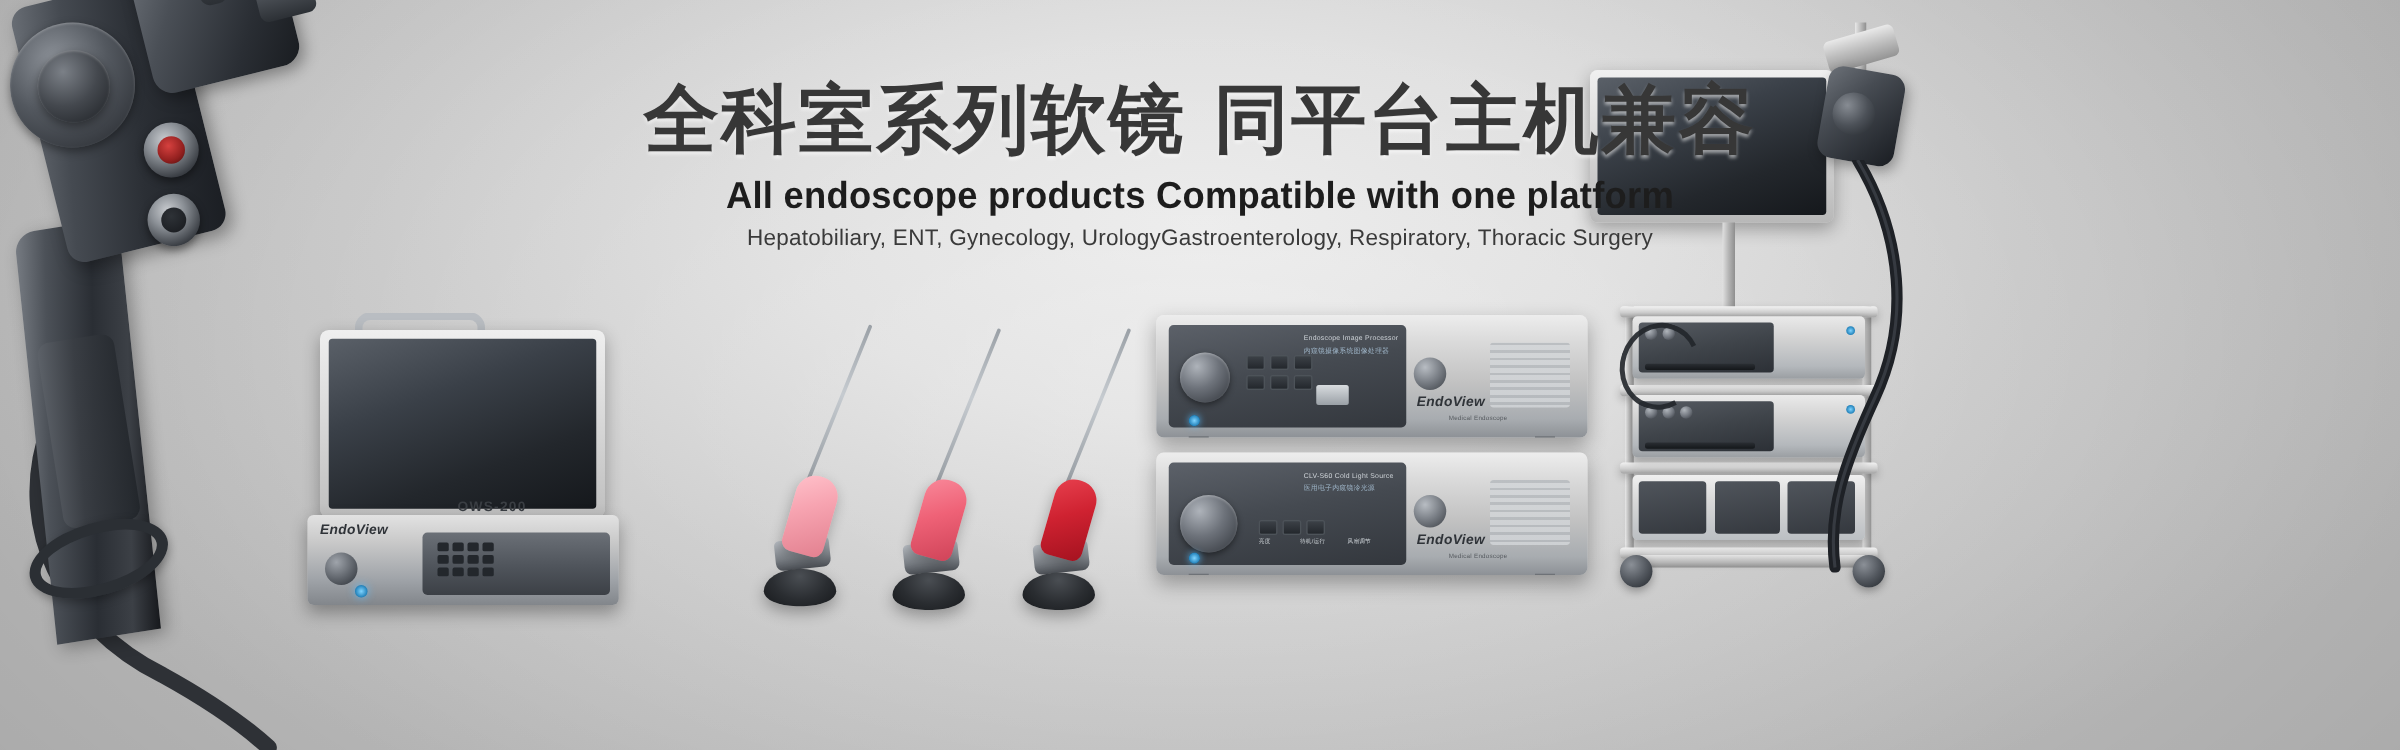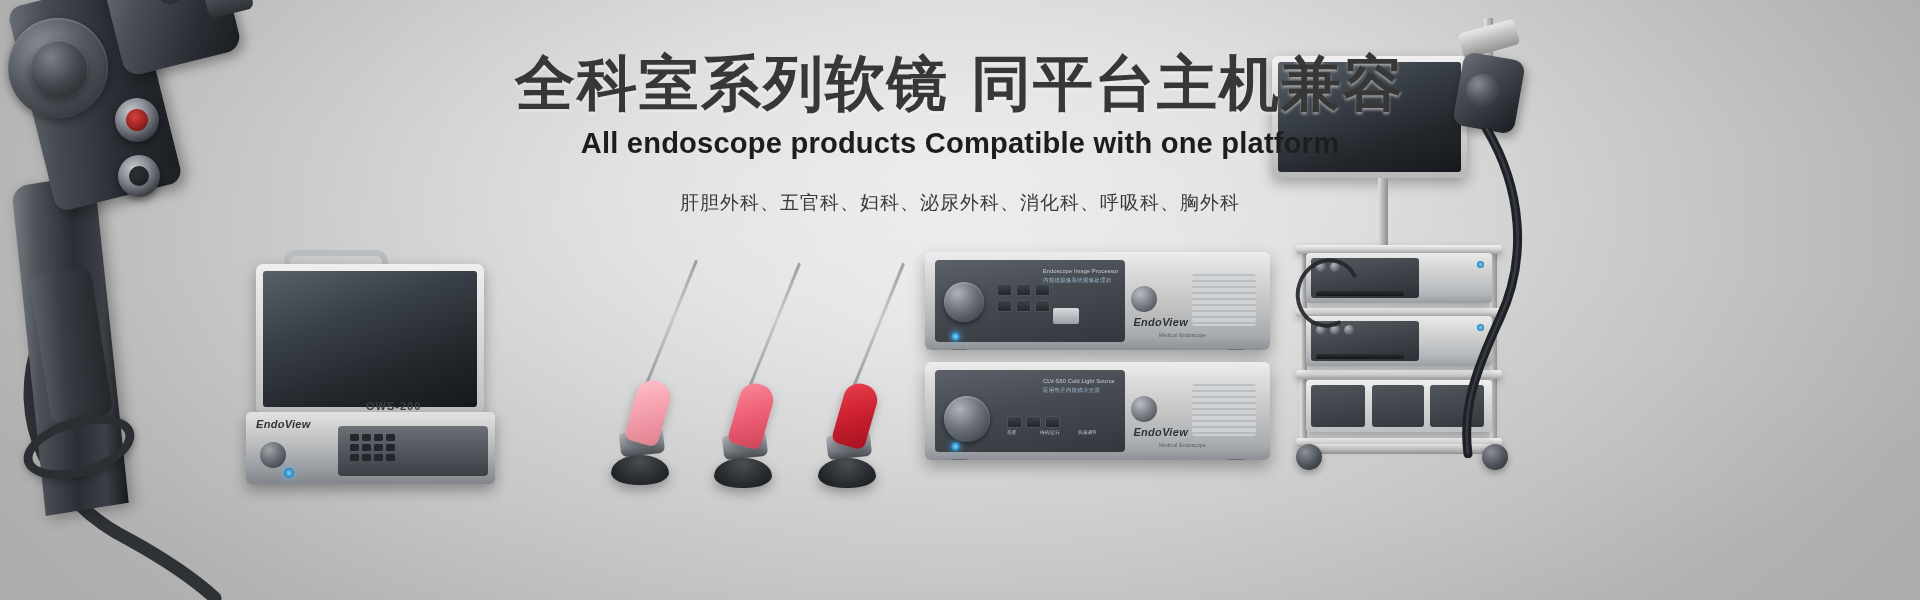--- a/index.html
+++ b/index.html
@@ -22,21 +22,21 @@
   }
 
   
   .text-block{
     position:absolute;left:0;top:52px;width:1920px;text-align:center;z-index:40;
   }
   .headline{
     font-size:60px;line-height:1.06;font-weight:700;color:#373737;
     letter-spacing:2px;
     text-shadow:0 2px 3px rgba(255,255,255,0.55), 0 1px 0 rgba(0,0,0,0.10);
-    margin:0;
+    margin:12px;
   }
   .headline .gap{display:inline-block;width:22px;}
   .subhead{
     font-size:30px;font-weight:700;color:#1d1d1d;margin:10px 0 0 0;
     letter-spacing:0.2px;
     transform:scaleX(0.97);
   }
   .spec-cn{
     font-size:19px;color:#3a3a3a;margin:30px 0 0 0;letter-spacing:1px;font-weight:400;
   }
@@ -512,16 +512,16 @@
     <div class="hknob"></div>
     <svg class="cordwrap" width="124" height="330" viewBox="0 0 124 330">
       <path d="M62,0 C98,60 104,130 76,190 C52,242 38,280 44,326" stroke="#1e2126" stroke-width="9" fill="none" stroke-linecap="round"></path>
       <path d="M62,0 C98,60 104,130 76,190 C52,242 38,280 44,326" stroke="#4b5057" stroke-width="2.5" fill="none" opacity="0.55"></path>
     </svg>
   </div>
 
   <div class="text-block">
     <h1 class="headline"><span>全科室系列软镜</span><span class="gap"></span><span>同平台主机兼容</span></h1>
     <p class="subhead">All endoscope products Compatible with one platform</p>
-    <p class="spec-cn">肝胆外科、五官科、妇科、泌尿外科、消化科、呼吸科、胸外科</p>
+    <p class="spec-en">Hepatobiliary, ENT, Gynecology, UrologyGastroenterology, Respiratory, Thoracic Surgery</p>
   </div>
 
 </div>
 
 </body></html>

